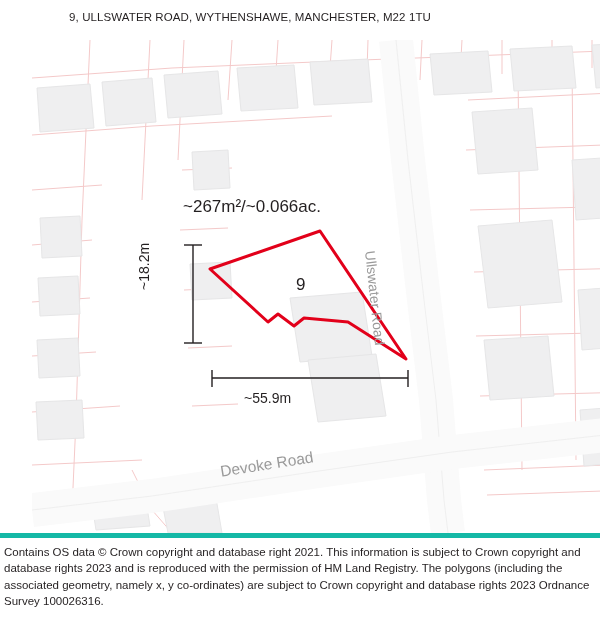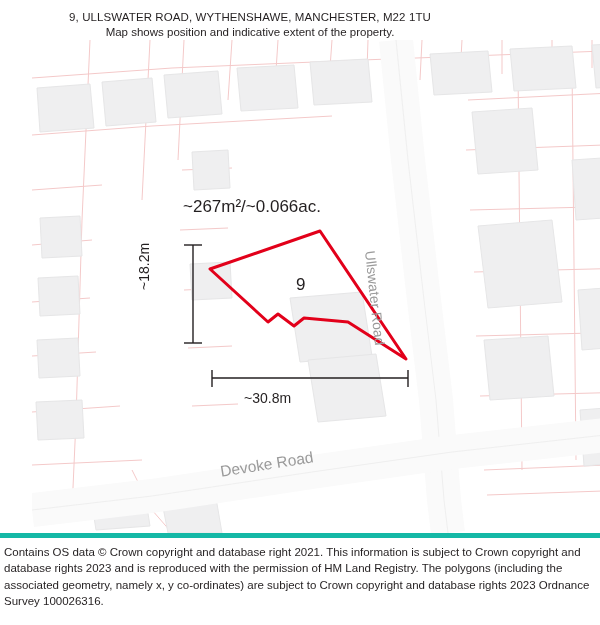--- a/index.html
+++ b/index.html
@@ -127,21 +127,20 @@
     color: #231f20;
   }
 </style>
 </head>
 <body>
 
 <div class="page">
 
   <div class="header">
     <div class="title">9, ULLSWATER ROAD, WYTHENSHAWE, MANCHESTER, M22 1TU</div>
-    <div class="subtitle">Map shows position and indicative extent of the property.</div>
   </div>
 
   <div class="map">
     <svg width="600" height="493" viewBox="0 0 600 493" xmlns="http://www.w3.org/2000/svg">
 
       <g>
         <rect x="0" y="0" width="600" height="493" fill="#ffffff"></rect>
         <polygon points="0,0 600,0 600,493 0,493" fill="#ffffff"></polygon>
       </g>
 
@@ -239,21 +238,21 @@
 
         <line x1="180" y1="338" x2="376" y2="338"></line>
         <line x1="180" y1="330" x2="180" y2="347"></line>
         <line x1="376" y1="330" x2="376" y2="347"></line>
       </g>
     </svg>
 
     <div class="area-label">~267m²/~0.066ac.</div>
     <div class="plot-number">9</div>
     <div class="v-label">~18.2m</div>
-    <div class="h-label">~30.8m</div>
+    <div class="h-label">~55.9m</div>
     <div class="road-ullswater">Ullswater Road</div>
     <div class="road-devoke">Devoke Road</div>
   </div>
 
   <div class="footer">
     <p>Contains OS data © Crown copyright and database right 2021. This information is subject to Crown copyright and database rights 2023 and is reproduced with the permission of HM Land Registry. The polygons (including the associated geometry, namely x, y co-ordinates) are subject to Crown copyright and database rights 2023 Ordnance Survey 100026316.</p>
   </div>
 
 </div>
 

